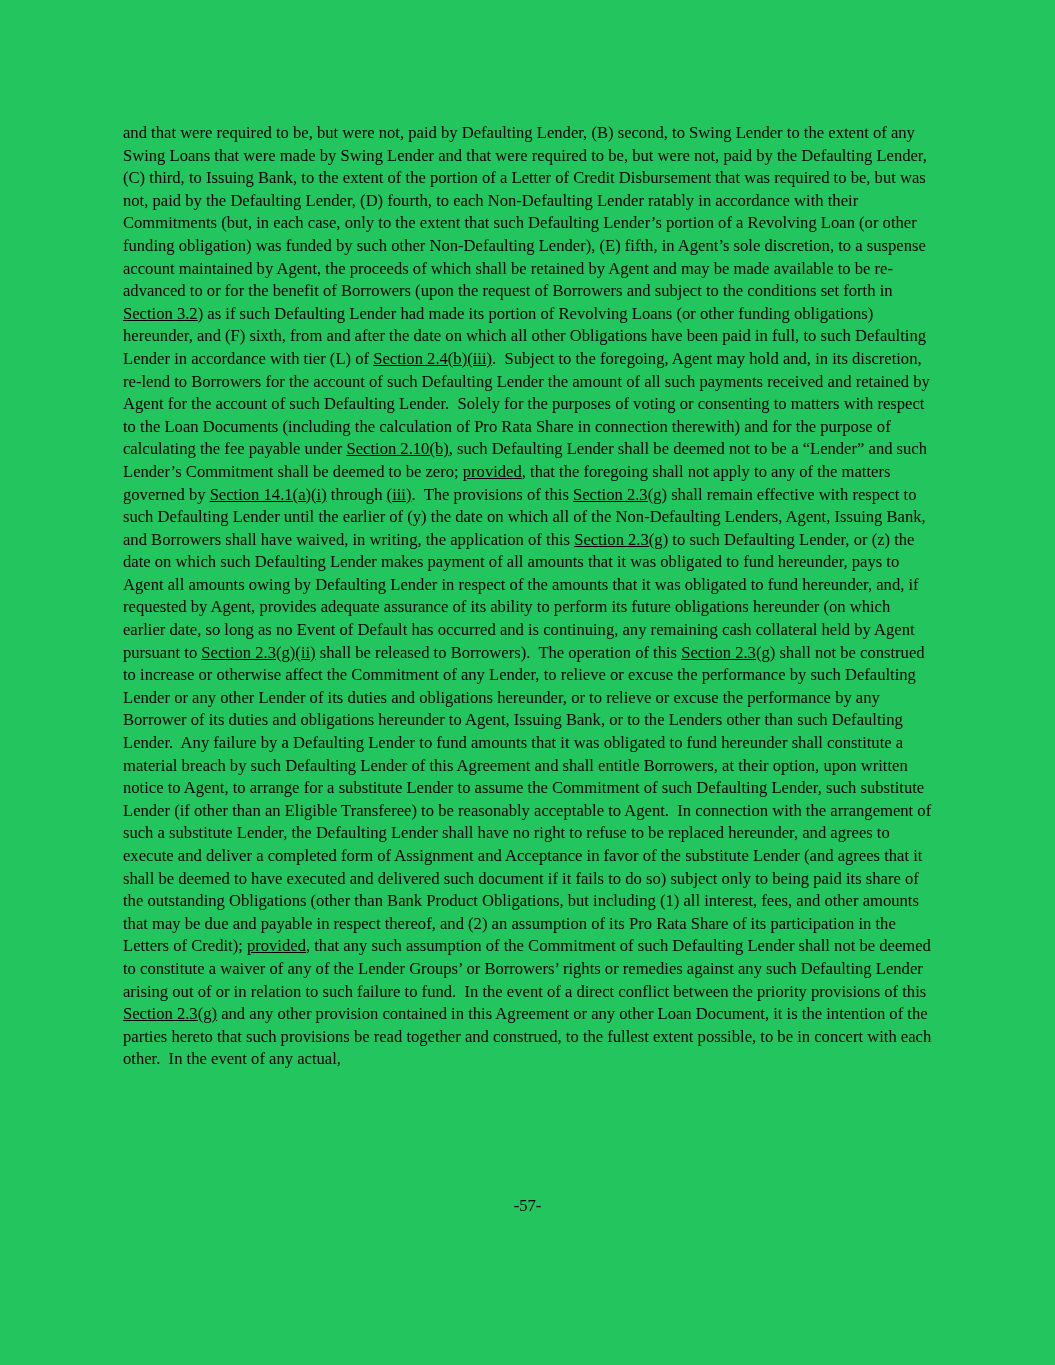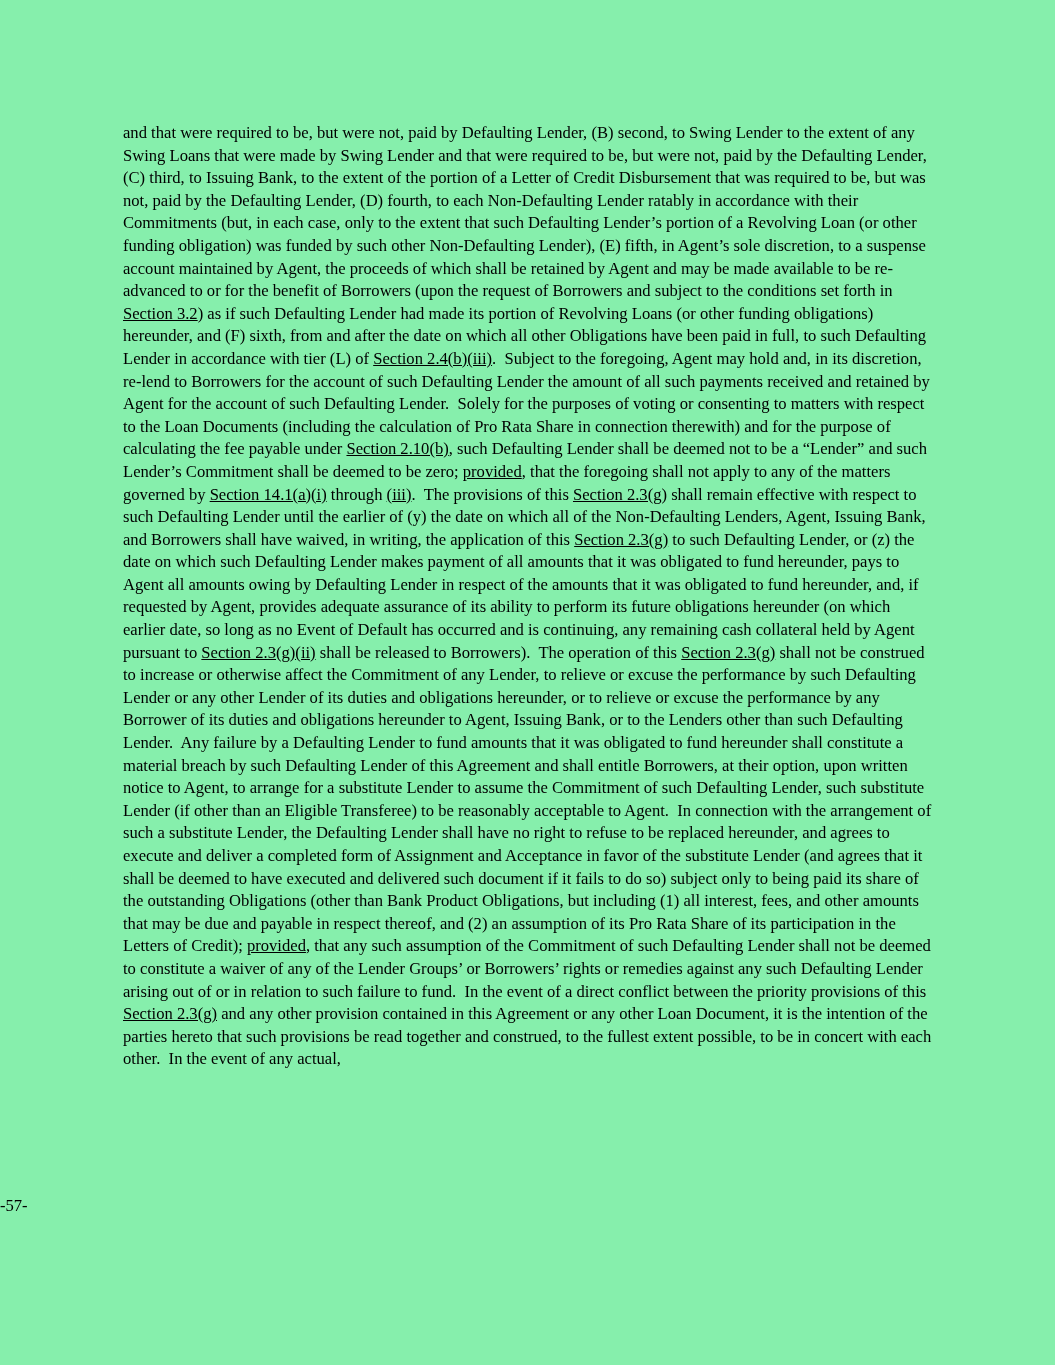--- a/index.html
+++ b/index.html
@@ -4,21 +4,21 @@
 <style>
   html, body {
     margin: 0;
     padding: 0;
     background: #ffffff;
   }
   .page {
     position: relative;
     width: 1055px;
     height: 1365px;
-    background: #86efac;
+    background: #22c55e;
     font-family: "Liberation Serif", "DejaVu Serif", serif;
     color: #000000;
     overflow: hidden;
   }
   .body-text {
     position: absolute;
     left: 123px;
     top: 122px;
     width: 810px;
     font-size: 16.6px;
@@ -27,20 +27,21 @@
     white-space: pre-wrap;
   }
   .body-text span.u {
     text-decoration: underline;
   }
   .page-number {
     position: absolute;
     left: 0;
     width: 1055px;
     top: 1196px;
+    text-align: center;
     font-size: 16.6px;
   }
 </style>
 </head>
 <body>
 
 <div class="page">
   <div class="body-text"><span>and that were required to be, but were not, paid by Defaulting Lender, (B) second, to Swing Lender to the extent of any Swing Loans that were made by Swing Lender and that were required to be, but were not, paid by the Defaulting Lender,  (C) third, to Issuing Bank, to the extent of the portion of a Letter of Credit Disbursement that was required to be, but was not, paid by the Defaulting Lender, (D) fourth, to each Non-Defaulting Lender ratably in accordance with their Commitments (but, in each case, only to the extent that such Defaulting Lender’s portion of a Revolving Loan (or other funding obligation) was funded by such other Non-Defaulting Lender), (E) fifth, in Agent’s sole discretion, to a suspense account maintained by Agent, the proceeds of which shall be retained by Agent and may be made available to be re-advanced to or for the benefit of Borrowers (upon the request of Borrowers and subject to the conditions set forth in </span><span class="u">Section 3.2</span><span>) as if such Defaulting Lender had made its portion of Revolving Loans (or other funding obligations) hereunder, and (F) sixth, from and after the date on which all other Obligations have been paid in full, to such Defaulting Lender in accordance with tier (L) of </span><span class="u">Section 2.4(b)(iii)</span><span>.  Subject to the foregoing, Agent may hold and, in its discretion, re-lend to Borrowers for the account of such Defaulting Lender the amount of all such payments received and retained by Agent for the account of such Defaulting Lender.  Solely for the purposes of voting or consenting to matters with respect to the Loan Documents (including the calculation of Pro Rata Share in connection therewith) and for the purpose of calculating the fee payable under </span><span class="u">Section 2.10(b)</span><span>, such Defaulting Lender shall be deemed not to be a “Lender” and such Lender’s Commitment shall be deemed to be zero; </span><span class="u">provided</span><span>, that the foregoing shall not apply to any of the matters governed by </span><span class="u">Section 14.1(a)(i)</span><span> through </span><span class="u">(iii)</span><span>.  The provisions of this </span><span class="u">Section 2.3(g)</span><span> shall remain effective with respect to such Defaulting Lender until the earlier of (y) the date on which all of the Non-Defaulting Lenders, Agent, Issuing Bank, and Borrowers shall have waived, in writing, the application of this </span><span class="u">Section 2.3(g)</span><span> to such Defaulting Lender, or (z) the date on which such Defaulting Lender makes payment of all amounts that it was obligated to fund hereunder, pays to Agent all amounts owing by Defaulting Lender in respect of the amounts that it was obligated to fund hereunder, and, if requested by Agent, provides adequate assurance of its ability to perform its future obligations hereunder (on which earlier date, so long as no Event of Default has occurred and is continuing, any remaining cash collateral held by Agent pursuant to </span><span class="u">Section 2.3(g)(ii)</span><span> shall be released to Borrowers).  The operation of this </span><span class="u">Section 2.3(g)</span><span> shall not be construed to increase or otherwise affect the Commitment of any Lender, to relieve or excuse the performance by such Defaulting Lender or any other Lender of its duties and obligations hereunder, or to relieve or excuse the performance by any Borrower of its duties and obligations hereunder to Agent, Issuing Bank, or to the Lenders other than such Defaulting Lender.  Any failure by a Defaulting Lender to fund amounts that it was obligated to fund hereunder shall constitute a material breach by such Defaulting Lender of this Agreement and shall entitle Borrowers, at their option, upon written notice to Agent, to arrange for a substitute Lender to assume the Commitment of such Defaulting Lender, such substitute Lender (if other than an Eligible Transferee) to be reasonably acceptable to Agent.  In connection with the arrangement of such a substitute Lender, the Defaulting Lender shall have no right to refuse to be replaced hereunder, and agrees to execute and deliver a completed form of Assignment and Acceptance in favor of the substitute Lender (and agrees that it shall be deemed to have executed and delivered such document if it fails to do so) subject only to being paid its share of the outstanding Obligations (other than Bank Product Obligations, but including (1) all interest, fees, and other amounts that may be due and payable in respect thereof, and (2) an assumption of its Pro Rata Share of its participation in the Letters of Credit); </span><span class="u">provided</span><span>, that any such assumption of the Commitment of such Defaulting Lender shall not be deemed to constitute a waiver of any of the Lender Groups’ or Borrowers’ rights or remedies against any such Defaulting Lender arising out of or in relation to such failure to fund.  In the event of a direct conflict between the priority provisions of this </span><span class="u">Section 2.3(g)</span><span> and any other provision contained in this Agreement or any other Loan Document, it is the intention of the parties hereto that such provisions be read together and construed, to the fullest extent possible, to be in concert with each other.  In the event of any actual,</span></div>
   <div class="page-number">-57-</div>
 </div>

